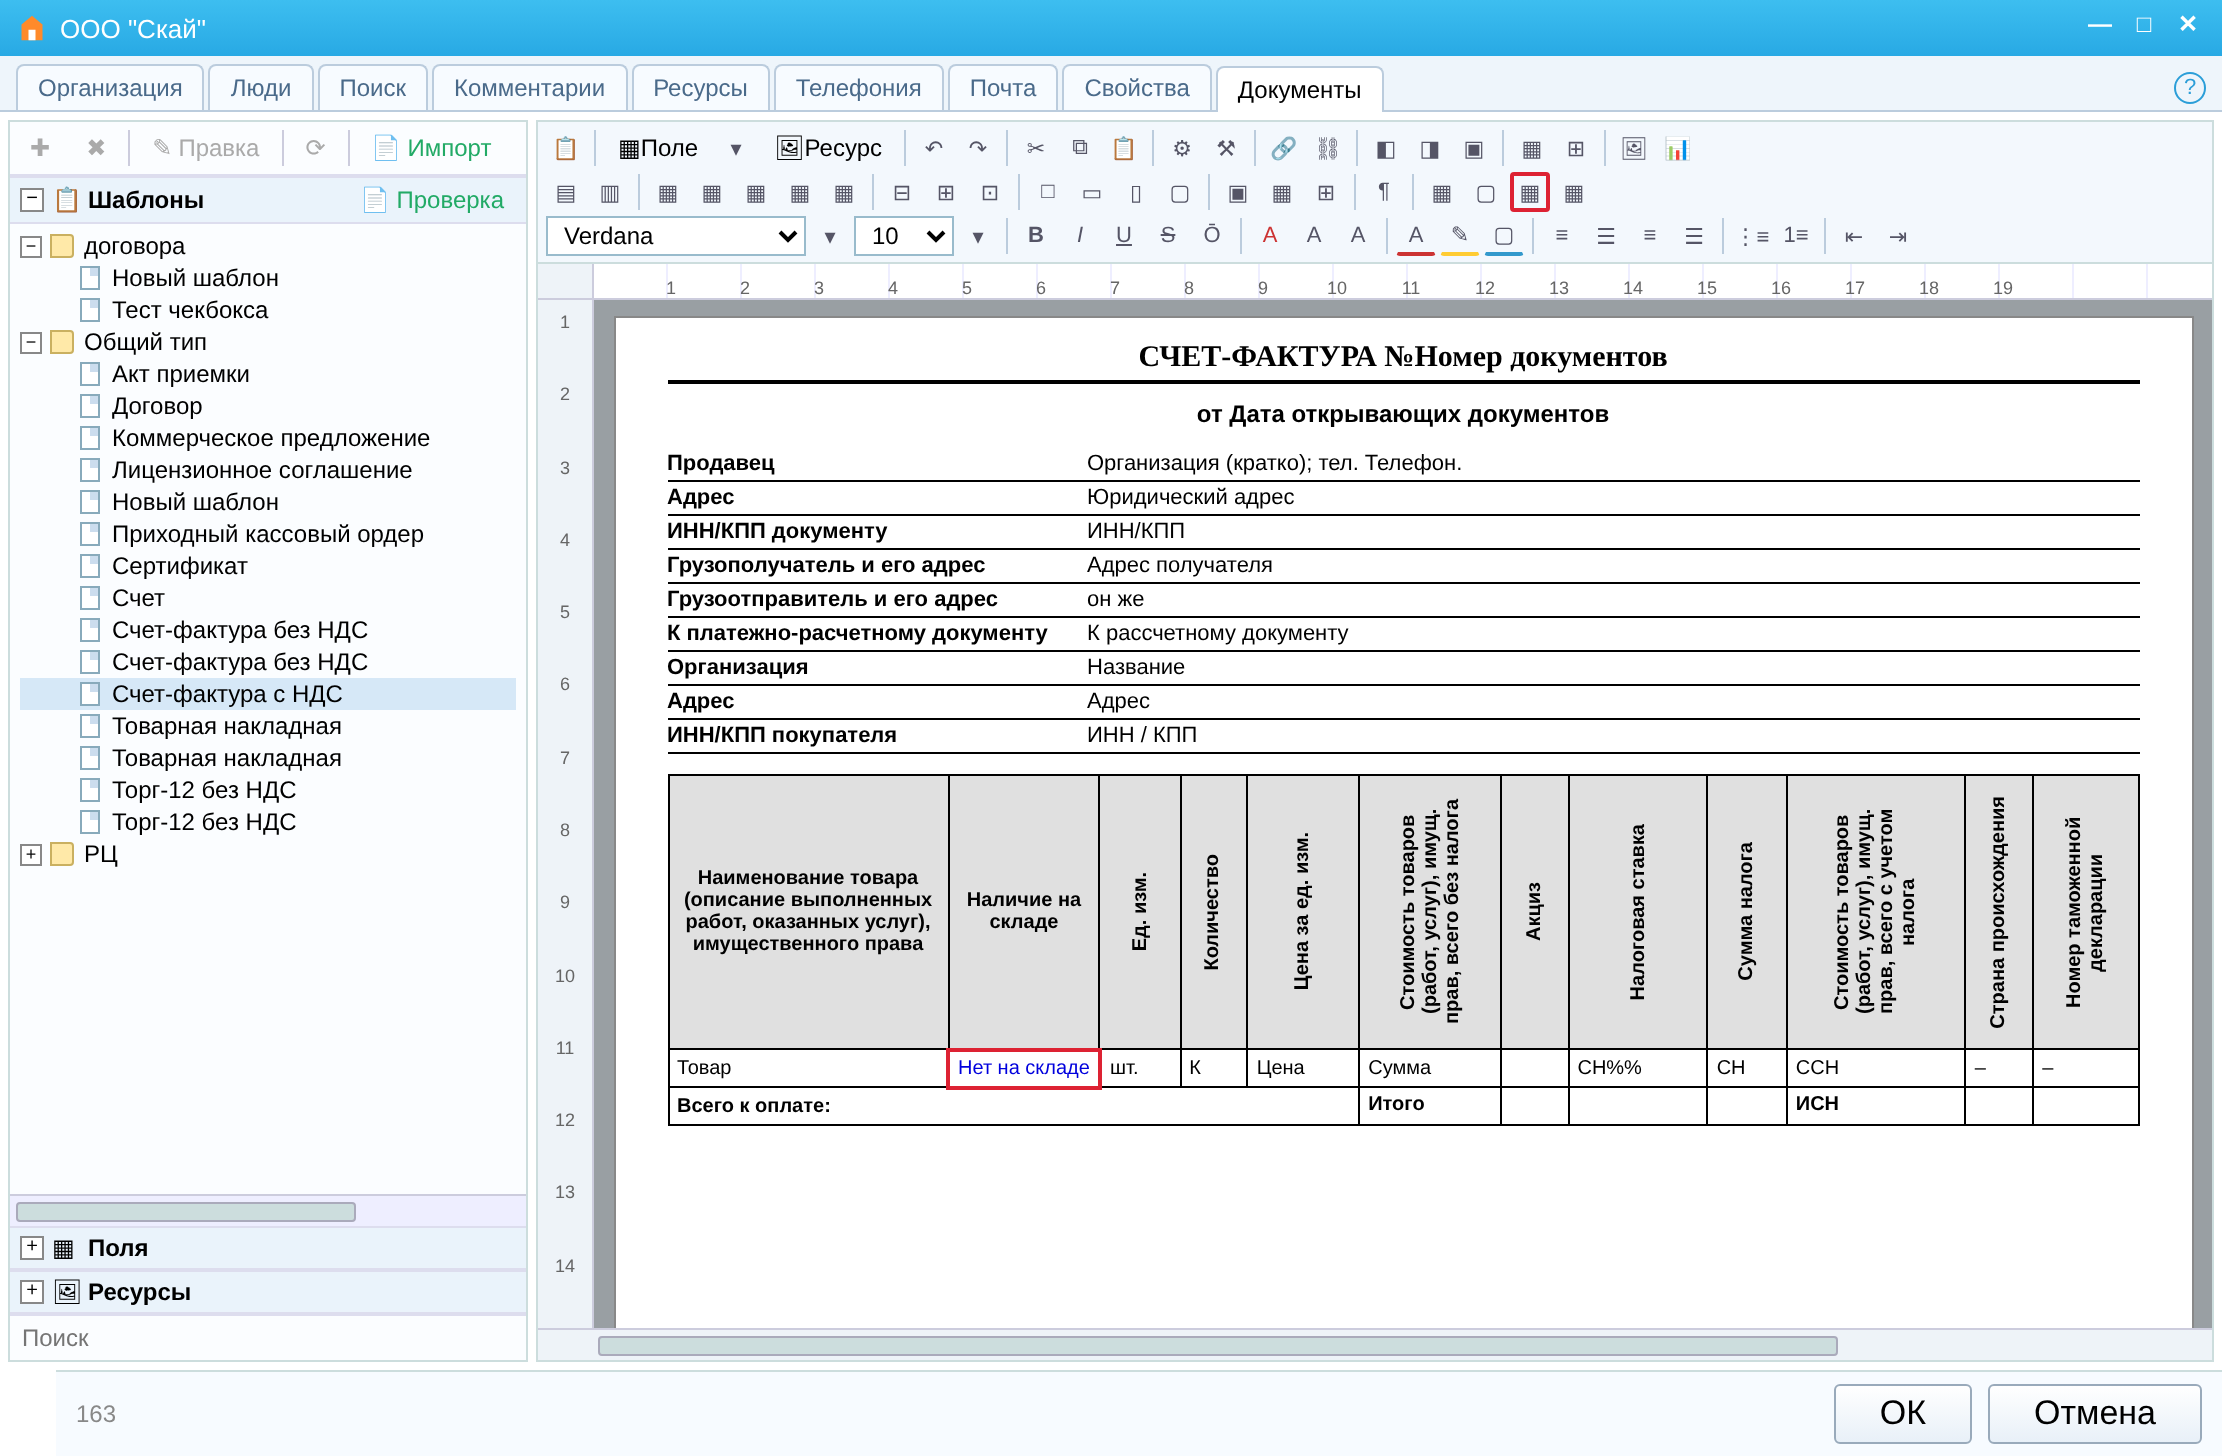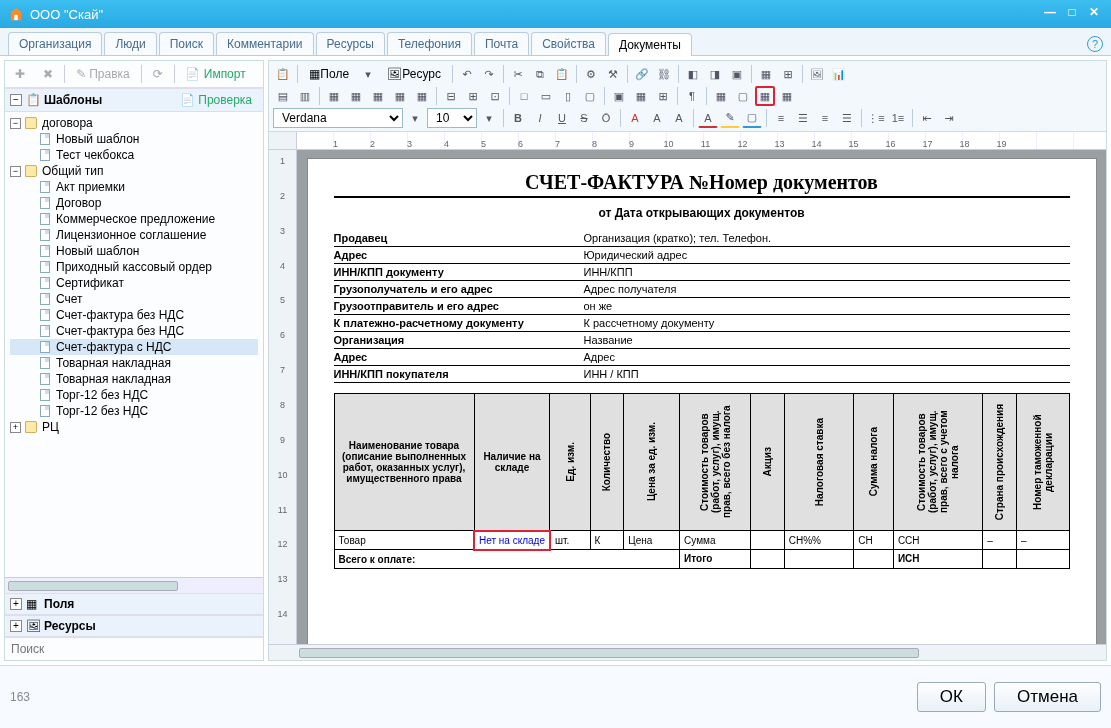--- a/index.html
+++ b/index.html
@@ -86,36 +86,36 @@
 .tb-text-btn { padding:0 6px; height:20px; border:1px solid transparent; display:inline-flex; align-items:center; cursor:pointer; font-size:12px; }
 .ruler-container { display:flex; height:18px; background:#fff; border-bottom:1px solid #ccd; overflow:hidden; }
 .ruler-corner { width:28px; border-right:1px solid #ccd; background:#eef3f8; }
 .ruler { flex:1; background:repeating-linear-gradient(to right,#fff,#fff 36px,#eef 36px,#eef 37px); display:flex; align-items:flex-end; padding-left:20px; font-size:9px; color:#666; }
 .ruler span { width:37px; display:inline-block; text-align:center; }
 .editor-body { flex:1; display:flex; overflow:hidden; }
 .vruler { width:28px; background:#eef3f8; border-right:1px solid #ccd; display:flex; flex-direction:column; align-items:center; font-size:9px; color:#666; padding-top:6px; }
 .vruler span { height:37px; }
 .doc-scroll { flex:1; overflow:auto; background:#999fa3; padding:8px; }
 .page { background:#fff; width:790px; min-height:570px; margin:0 auto; border:1px solid #888; padding:12px 26px 6px 26px; }
-.doc-title { text-align:center; font-size:20px; font-weight:bold; font-family:'Times New Roman',serif; border-bottom:2px solid #000; padding-bottom:2px; }
+.doc-title { text-align:center; font-size:15px; font-weight:bold; font-family:'Times New Roman',serif; border-bottom:2px solid #000; padding-bottom:2px; }
 .doc-sub { text-align:center; font-weight:bold; font-size:12px; margin:8px 0 10px 0; }
 .info-row { display:flex; border-bottom:1px solid #000; padding:2px 0; }
-.info-label { width:250px; font-weight:bold; font-size:11px; }
+.info-label { width:210px; font-weight:bold; font-size:11px; }
 .info-val { flex:1; font-size:11px; }
 .itbl { width:100%; border-collapse:collapse; margin-top:10px; font-size:10px; }
 .itbl th, .itbl td { border:1px solid #000; padding:3px 4px; }
 .itbl thead th { background:#e0e0e0; font-size:10px;margin-top:24px; }
 .itbl th.vert > div { writing-mode:vertical-rl; text-orientation:mixed; transform:rotate(180deg); max-height:130px; margin:0 auto; font-weight:bold; }
 .itbl th.h { font-weight:bold; }
 .cell-nowrap { white-space:nowrap; }
 .cell-highlight { border:2px solid #d23 !important; color:#00d; font-weight:normal; background:#fff; }
 .footer-row td { font-weight:bold; }
 .editor-hscroll { height:16px; background:#eef3f8; border-top:1px solid #ccd; display:flex; align-items:center; }
 .editor-hscroll .th { height:10px; background:#cdd; border:1px solid #aab; width:620px; margin-left:30px; border-radius:2px; }
-.bottom-bar { display:flex; align-items:center; padding:16px 10px; border-top:1px solid #cdd; background:#f7fbff; }
+.bottom-bar { display:flex; align-items:center; padding:6px 10px; border-top:1px solid #cdd; background:#f7fbff;margin-left:28px; }
 .bottom-bar .status { flex:1; color:#888; }
 .bottom-bar button { padding:4px 22px; margin-left:8px; border:1px solid #9ab; background:linear-gradient(#fff,#e8f0f8); border-radius:3px; cursor:pointer; font-size:17px; }
 .ficon { display:inline-block; width:12px; height:12px; border:1px solid #cab060; background:#ffe9a8; border-radius:0 2px 2px 0; }
 .dicon { display:inline-block; width:10px; height:12px; border:1px solid #8ab; background:#fff; position:relative; }
 .dicon::after { content:''; position:absolute; top:0; right:0; width:4px; height:4px; background:#cde; }
 svg.ico { width:14px; height:14px; }
 </style>
 </head>
 <body>
 

